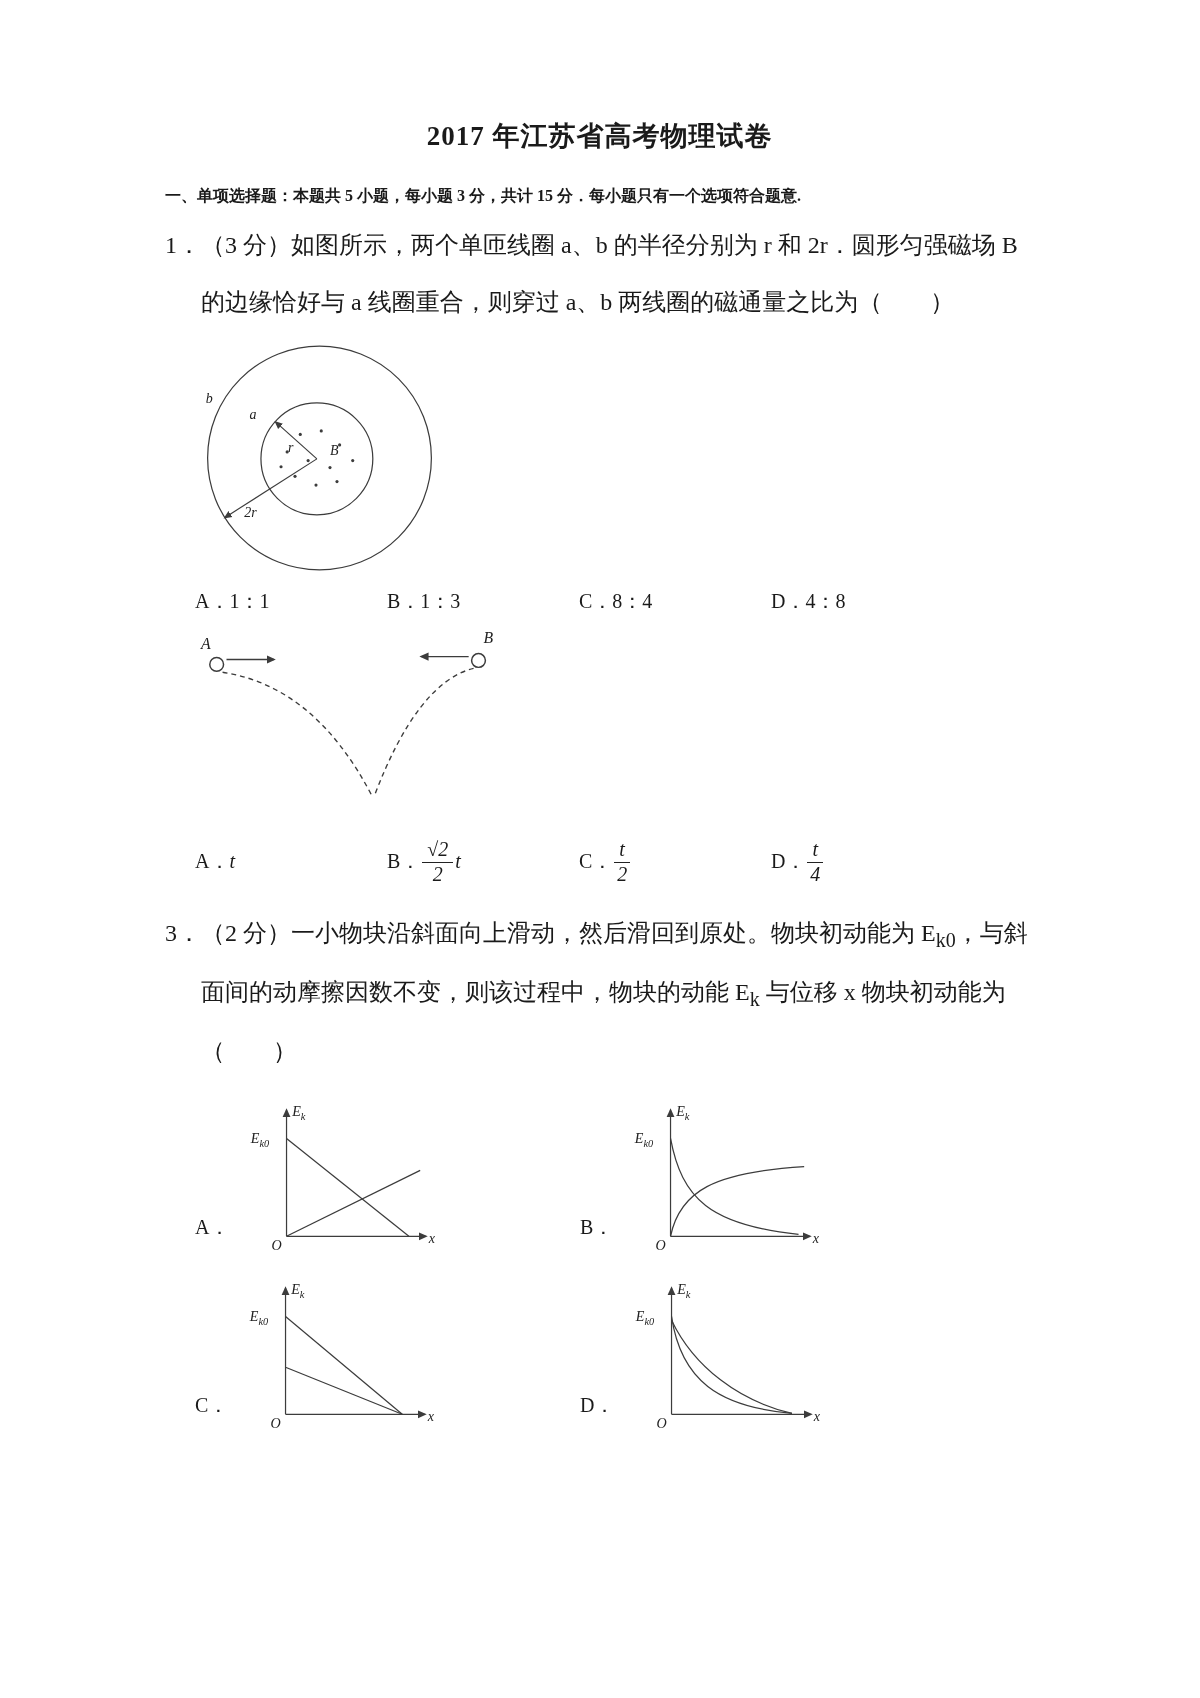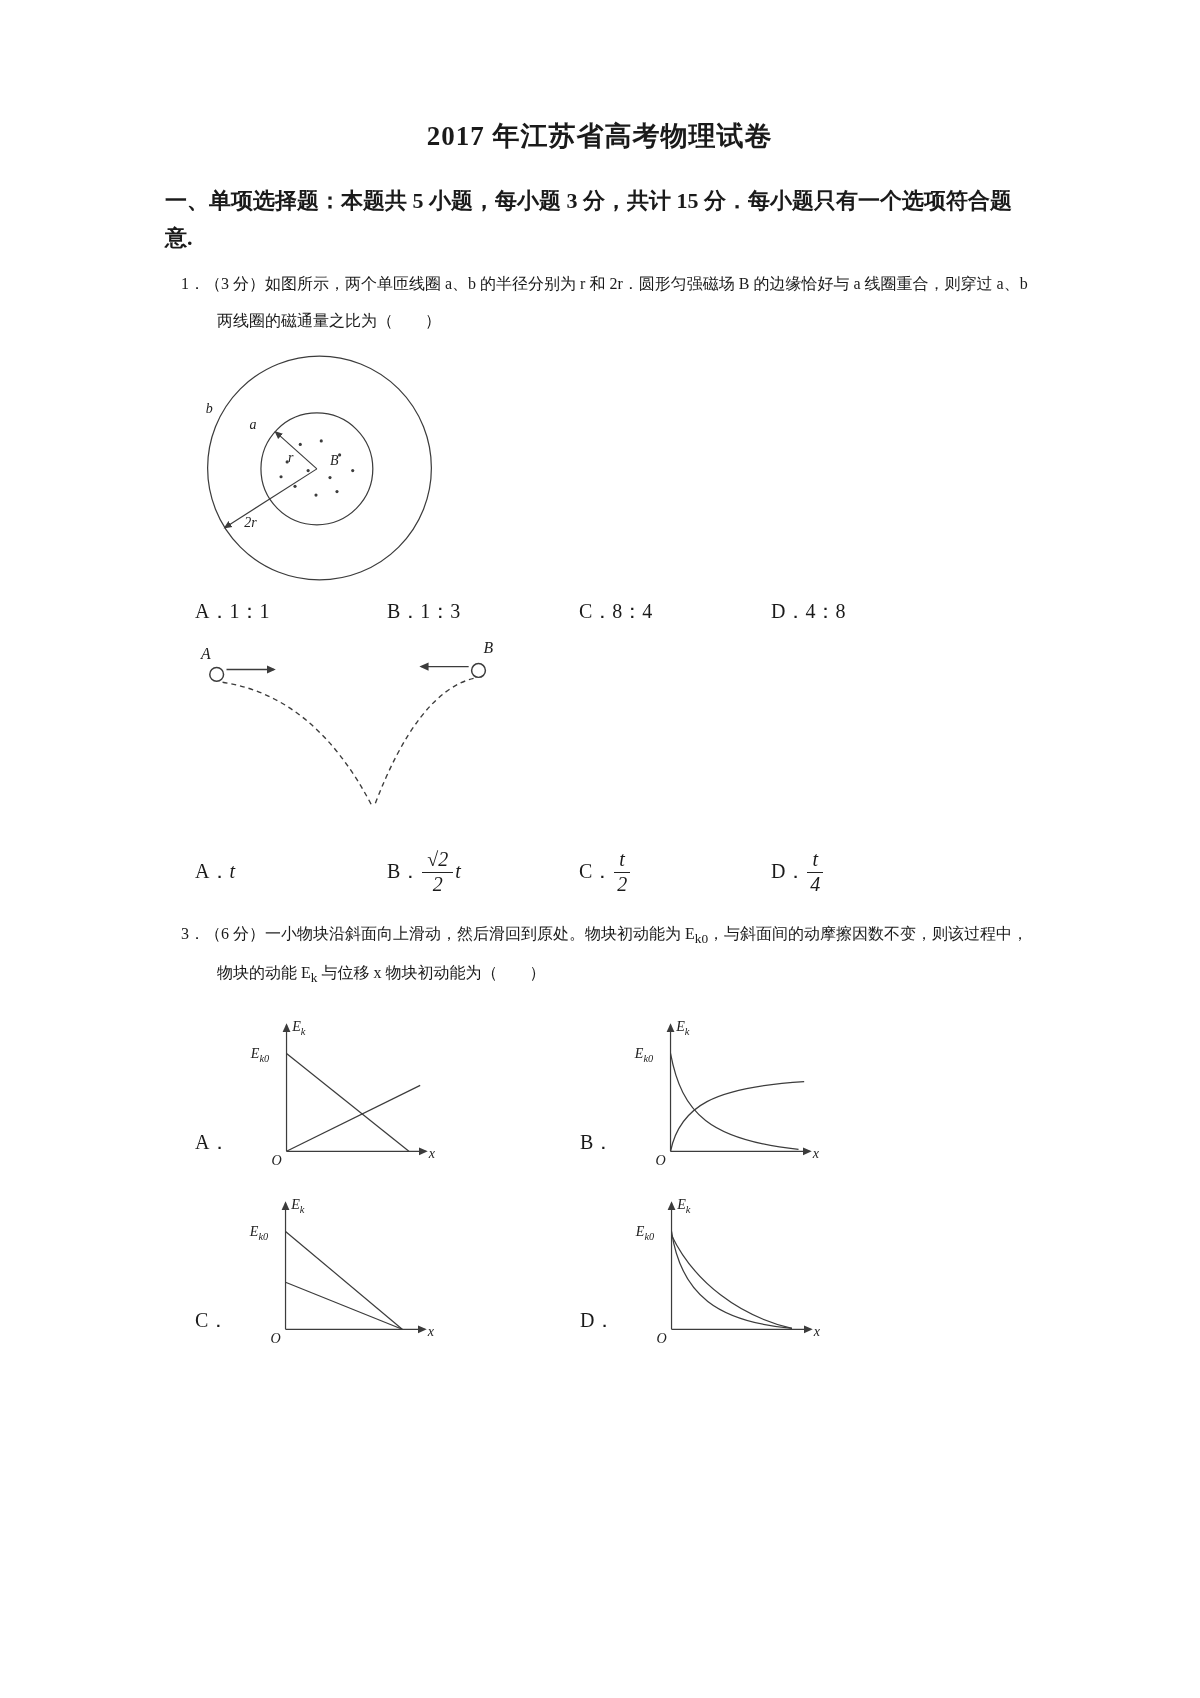--- a/index.html
+++ b/index.html
@@ -3,22 +3,22 @@
 <meta charset="utf-8">
 <style>
   html,body{margin:0;padding:0;background:#ffffff;}
   .page{
     width:1184px;min-height:1698px;box-sizing:border-box;
     padding:118px 150px 40px 165px;
     font-family:"Liberation Serif","DejaVu Serif",serif;
     color:#1a1a1a;background:#ffffff;
   }
   .title{font-size:27px;font-weight:bold;text-align:center;margin:0 0 28px 0;letter-spacing:1px;}
-  .section-header{font-size:22px;font-weight:bold;margin:0 0 6px 0;line-height:1.7;}
-  .qtext{font-size:16px;line-height:2.35;margin:8px 0 0 16px;padding-left:36px;text-indent:-36px;}
+  .section-header{font-size:16px;font-weight:bold;margin:0 0 6px 0;line-height:1.7;}
+  .qtext{font-size:24px;line-height:2.35;margin:8px 0 0 0;padding-left:36px;text-indent:-36px;}
   .options{display:flex;margin:8px 0 12px 30px;font-size:20px;}
   .opt{width:192px;display:flex;align-items:center;white-space:nowrap;}
   .opt:last-child{width:auto;}
   .q2opts{min-height:62px;}
   .fig1{margin:10px 0 4px 32px;}
   .fig2{margin:12px 0 6px 30px;}
   .ital{font-style:italic;}
   .frac{display:inline-block;text-align:center;line-height:1.15;vertical-align:middle;font-style:italic;margin:0 2px;}
   .frac .num{display:block;border-bottom:1.4px solid #222;padding:0 5px 1px;}
   .frac .den{display:block;}
@@ -141,21 +141,21 @@
           <span>D．</span>
           <span class="frac">
             <span class="num">t</span>
             <span class="den">4</span>
           </span>
         </span>
     </div>
   </div>
 
   <div>
-    <p class="qtext"><span>3．（6 分）一小物块沿斜面向上滑动，然后滑回到原处。物块初动能为 E</span><sub>k0</sub><span>，与斜面间的动摩擦因数不变，则该过程中，物块的动能 E</span><sub>k</sub><span> 与位移 x 物块初动能为（　　）</span></p>
+    <p class="qtext"><span>3．（2 分）一小物块沿斜面向上滑动，然后滑回到原处。物块初动能为 E</span><sub>k0</sub><span>，与斜面间的动摩擦因数不变，则该过程中，物块的动能 E</span><sub>k</sub><span> 与位移 x 物块初动能为（　　）</span></p>
 
     <div class="graph-row">
 
       <div class="graph-cell">
         <span class="graph-letter">A．</span>
         <svg width="200" height="160" viewBox="0 0 212 170">
           <line class="axis" x1="46" y1="148" x2="46" y2="14" marker-end="url(#ah)"></line>
           <line class="axis" x1="46" y1="148" x2="194" y2="148" marker-end="url(#ah)"></line>
           <text class="glabel" x="52" y="20"><tspan>E</tspan><tspan class="fsub" dy="4">k</tspan></text>
           <text class="glabel" x="8" y="49"><tspan>E</tspan><tspan class="fsub" dy="4">k0</tspan></text>

